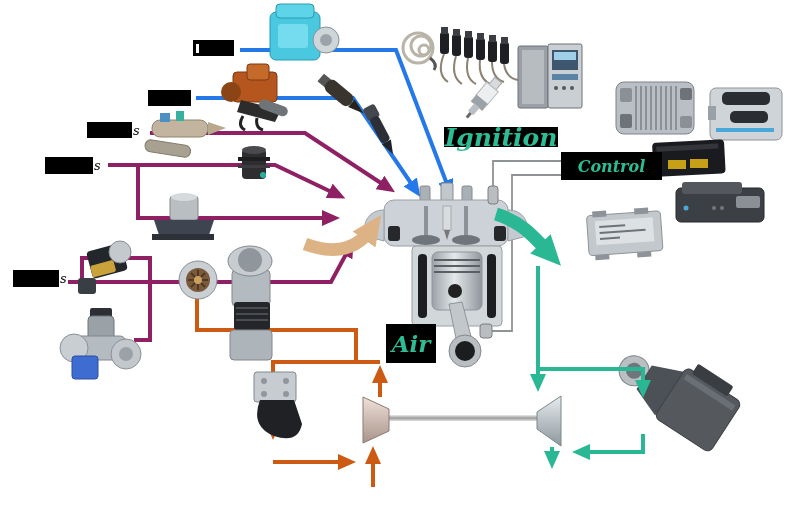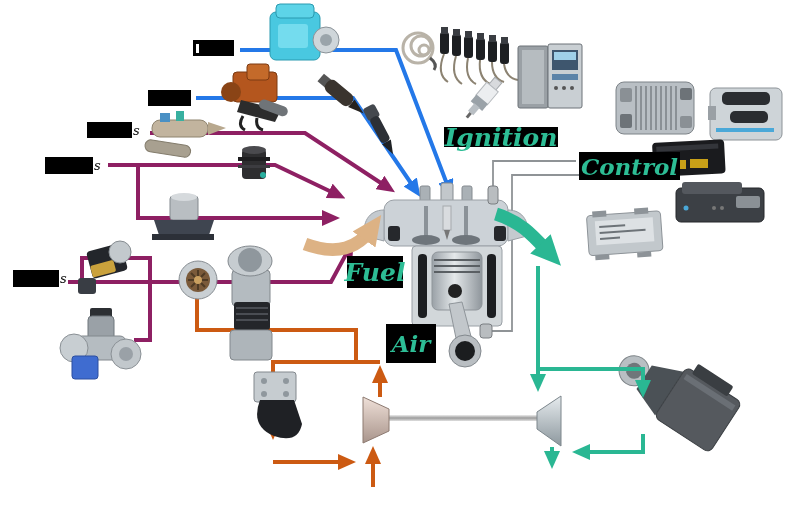--- a/index.html
+++ b/index.html
@@ -337,17 +337,16 @@
 <div class="redacted" style="left:45px;top:157px;">
   <span class="box" style="width:48px;height:17px;"></span>
   <span class="sfx">s</span>
 </div>
 <div class="redacted" style="left:13px;top:270px;">
   <span class="box" style="width:46px;height:17px;"></span>
   <span class="sfx">s</span>
 </div>
 
 <div class="flow-label" style="left:444px;top:127px;width:114px;height:20px;font-size:25px;">Ignition</div>
-<div class="flow-label" style="left:579px;top:152px;width:101px;height:28px;font-size:23px;">Control</div>
-<div class="flow-label" style="left:347px;top:256px;width:56px;height:32px;font-size:25px;">Fuel</div>
+<div class="flow-label" style="left:561px;top:152px;width:101px;height:28px;font-size:16px;">Control</div>
 <div class="flow-label" style="left:386px;top:324px;width:50px;height:39px;font-size:23px;">Air</div>
 
 </div>
 
 </body></html>

